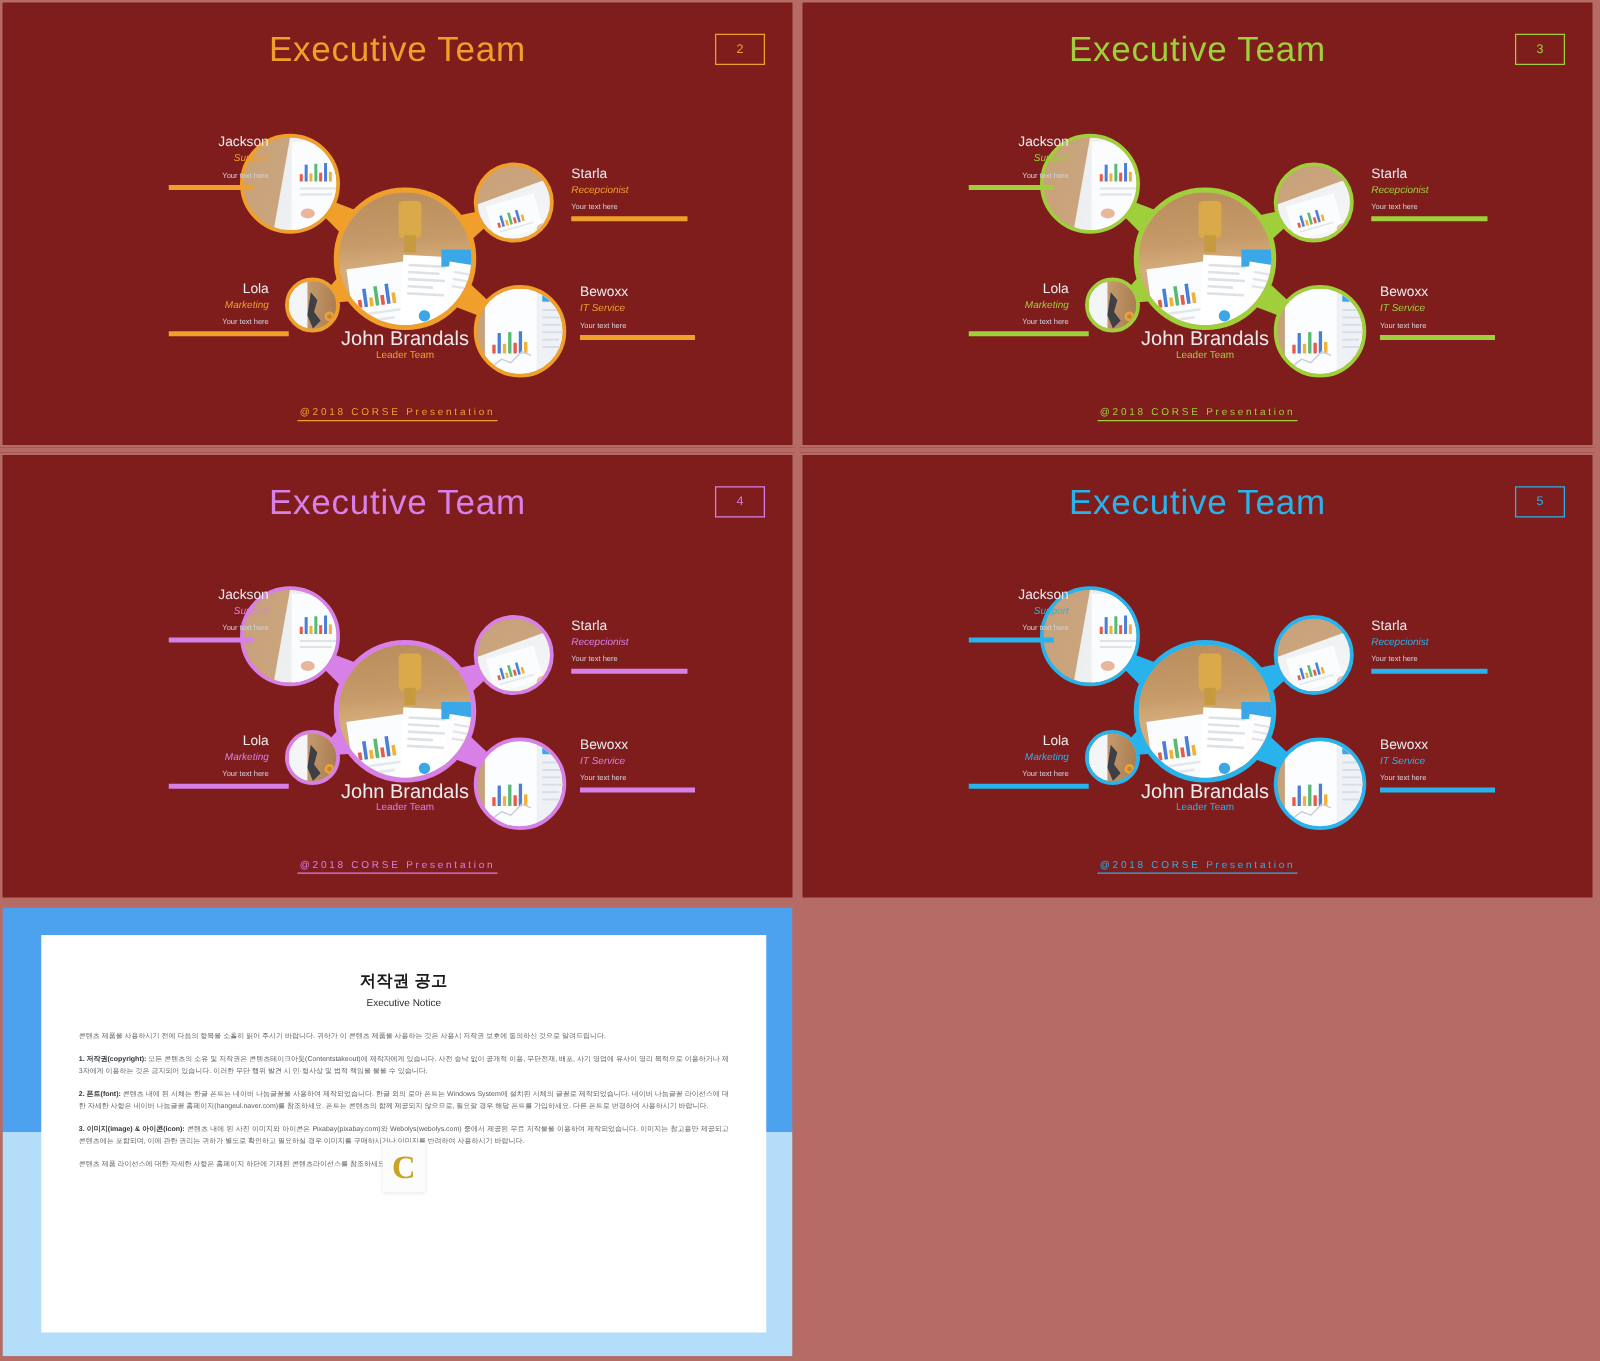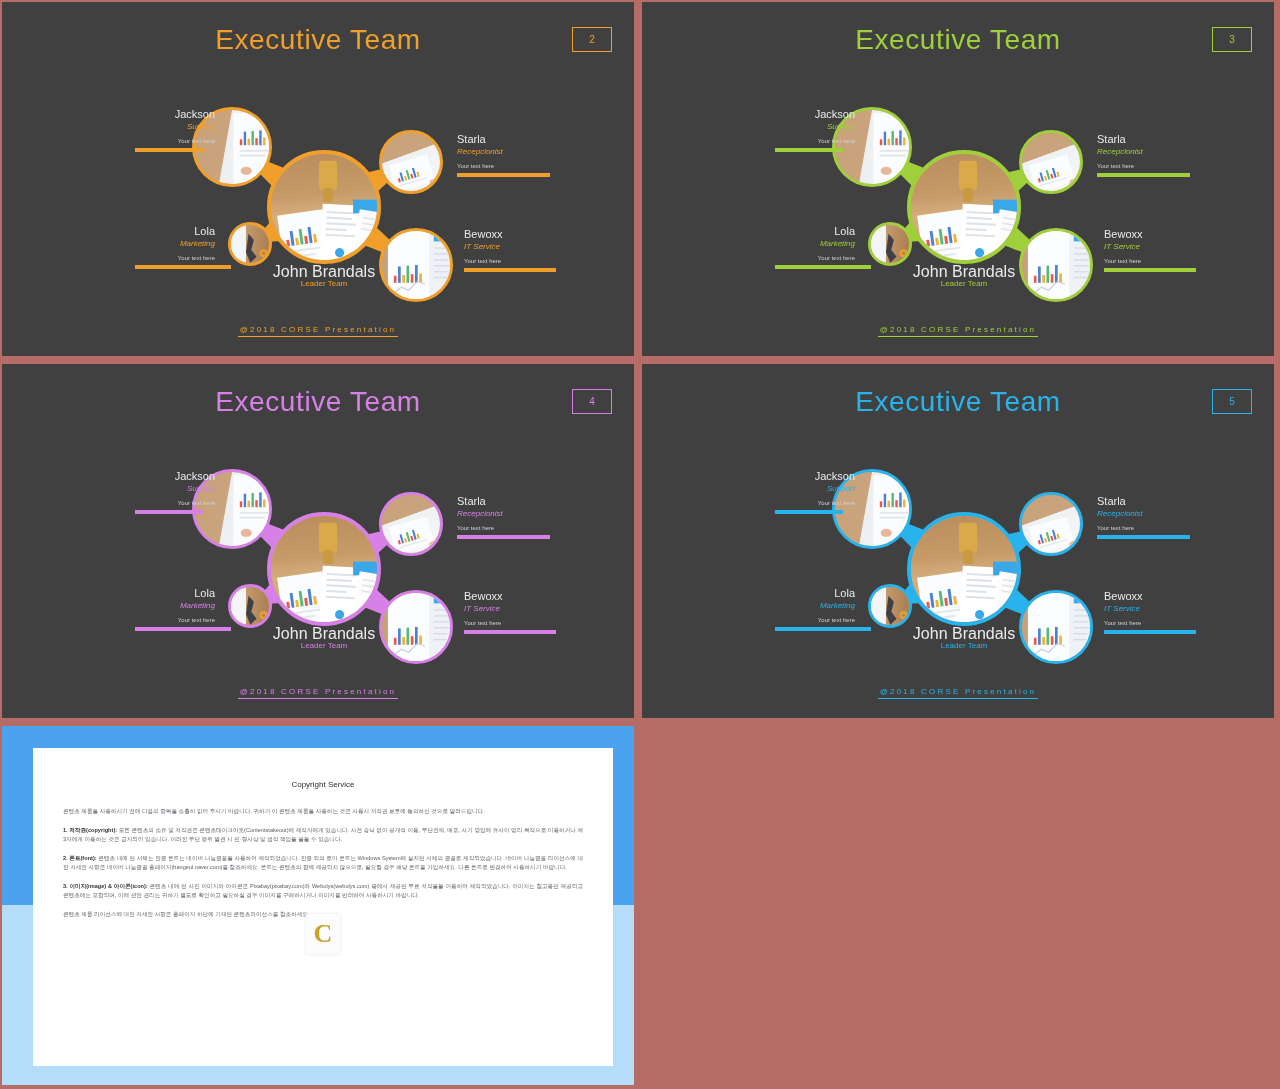--- a/index.html
+++ b/index.html
@@ -8,21 +8,21 @@
     background: #b56c66;
     font-family: "Liberation Sans", sans-serif;
     overflow: hidden;
   }
   .canvas { position: relative; width: 1280px; height: 1089px; background: #b56c66; }
 
   
   .slide {
     position: absolute;
     width: 636px; height: 358px;
-    background: #404040;
+    background: #7f1d1d;
     border: 2px solid #b56c66;
     overflow: hidden;
   }
   .slide.s2 { left: 0px;   top: 0px; }
   .slide.s3 { left: 640px; top: 0px; }
   .slide.s4 { left: 0px;   top: 362px; }
   .slide.s5 { left: 640px; top: 362px; }
 
   .slide-title {
     position: absolute; top: 22px; left: 0; width: 100%;
@@ -647,21 +647,22 @@
         </div>
         <div class="center-lbl" style="left: 252px; top: 263px; width: 140px;">
           <div class="name">John Brandals</div>
           <div class="role" style="color: rgb(41, 179, 236);">Leader Team</div>
         </div>
       </div>
       <div class="footer" style="color: rgb(41, 179, 236);"><span style="border-color: rgb(41, 179, 236);">@2018 CORSE Presentation</span></div>
     </div>
     <div class="doc-slide">
       <div class="doc-page">
-        <div class="doc-title-en">Copyright Service</div>
+        <div class="doc-title-ko">저작권 공고</div>
+        <div class="doc-title-en">Executive Notice</div>
         <div class="doc-body">
           <p>콘텐츠 제품을 사용하시기 전에 다음의 항목을 소홀히 읽어 주시기 바랍니다. 귀하가 이 콘텐츠 제품을 사용하는 것은 사용시 저작권 보호에 동의하신 것으로 알려드립니다.</p>
           <p><b>1. 저작권(copyright):</b> 모든 콘텐츠의 소유 및 저작권은 콘텐츠테이크아웃(Contentstakeout)에 제작자에게 있습니다. 사전 승낙 없이 공개적 이용, 무단전재, 배포, 사기 영업에 유사이 영리 목적으로 이용하거나 제3자에게 이용하는 것은 금지되어 있습니다. 이러한 무단 행위 발견 시 민·형사상 및 법적 책임을 물을 수 있습니다.</p>
           <p><b>2. 폰트(font):</b> 콘텐츠 내에 된 서체는 한글 폰트는 네이버 나눔글꼴을 사용하여 제작되었습니다. 한글 외의 로마 폰트는 Windows System에 설치된 서체의 글꼴로 제작되었습니다. 네이버 나눔글꼴 라이선스에 대한 자세한 사항은 네이버 나눔글꼴 홈페이지(hangeul.naver.com)를 참조하세요. 폰트는 콘텐츠의 함께 제공되지 않으므로, 필요할 경우 해당 폰트를 가입하세요. 다른 폰트로 변경하여 사용하시기 바랍니다.</p>
           <p><b>3. 이미지(image) &amp; 아이콘(icon):</b> 콘텐츠 내에 된 사진 이미지와 아이콘은 Pixabay(pixabay.com)와 Webolys(webolys.com) 중에서 제공된 무료 저작물을 이용하여 제작되었습니다. 이미지는 참고용만 제공되고 콘텐츠에는 포함되며, 이에 관한 권리는 귀하가 별도로 확인하고 필요하실 경우 이미지를 구매하시거나 이미지를 반려하여 사용하시기 바랍니다.</p>
           <p>콘텐츠 제품 라이선스에 대한 자세한 사항은 홈페이지 하단에 기재된 콘텐츠라이선스를 참조하세요.</p>
         </div>
         <div class="watermark">C</div>
       </div>
     </div>

